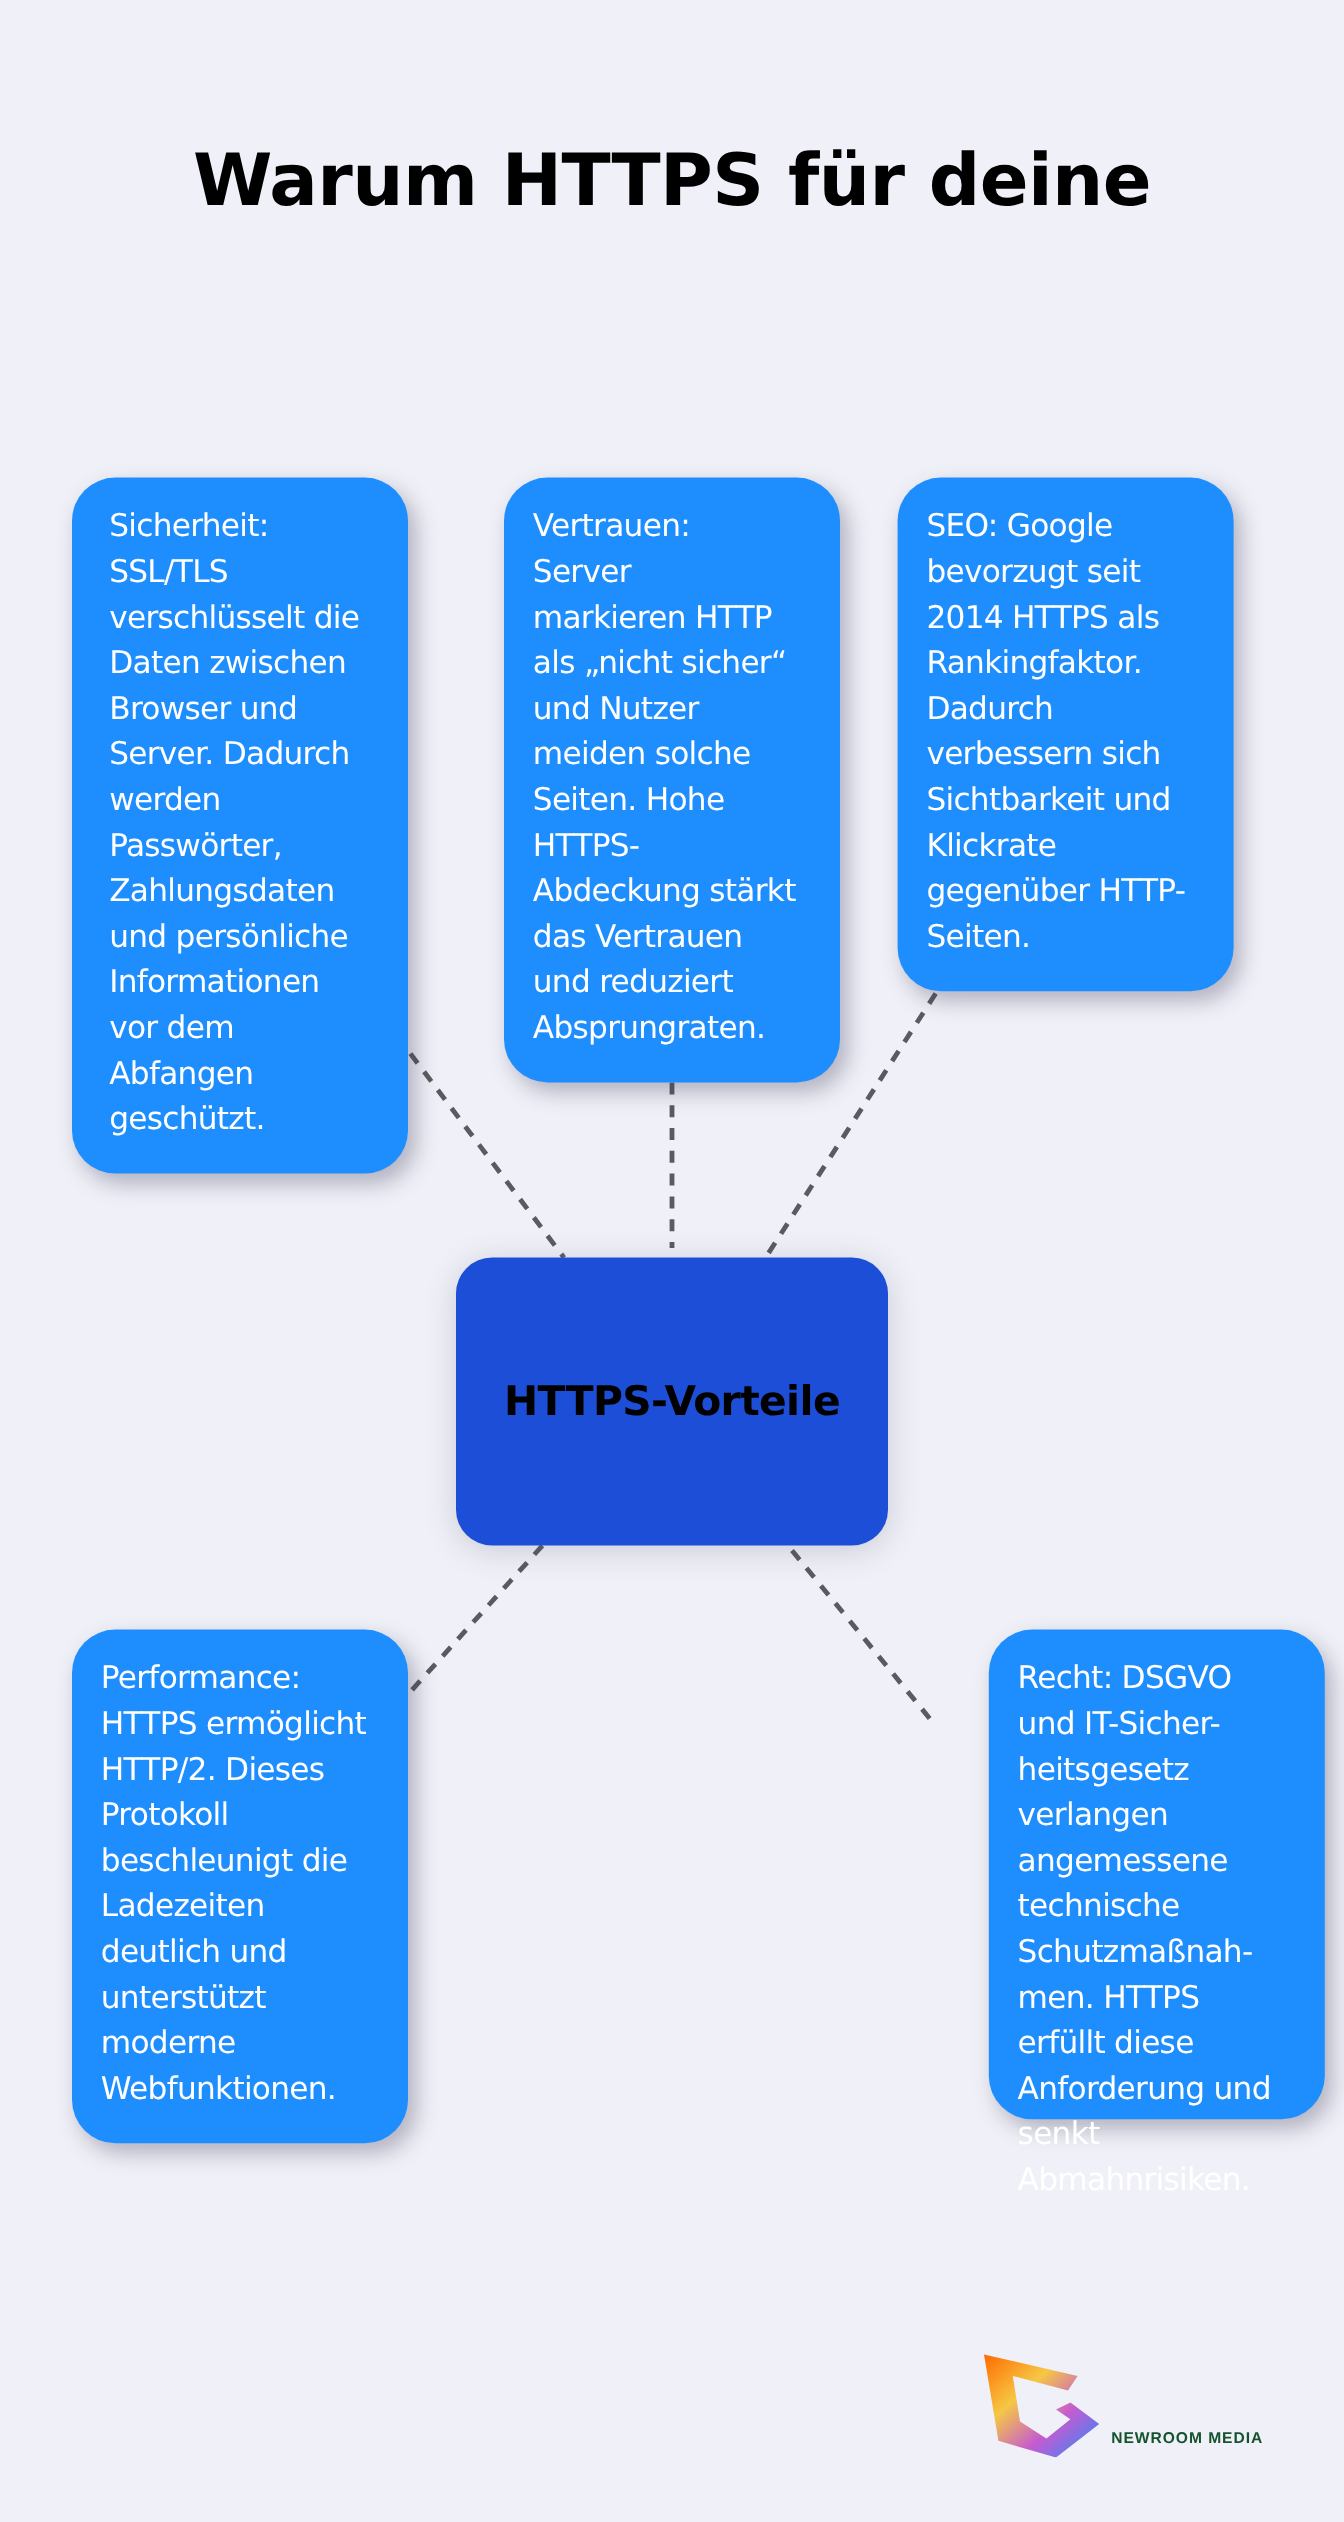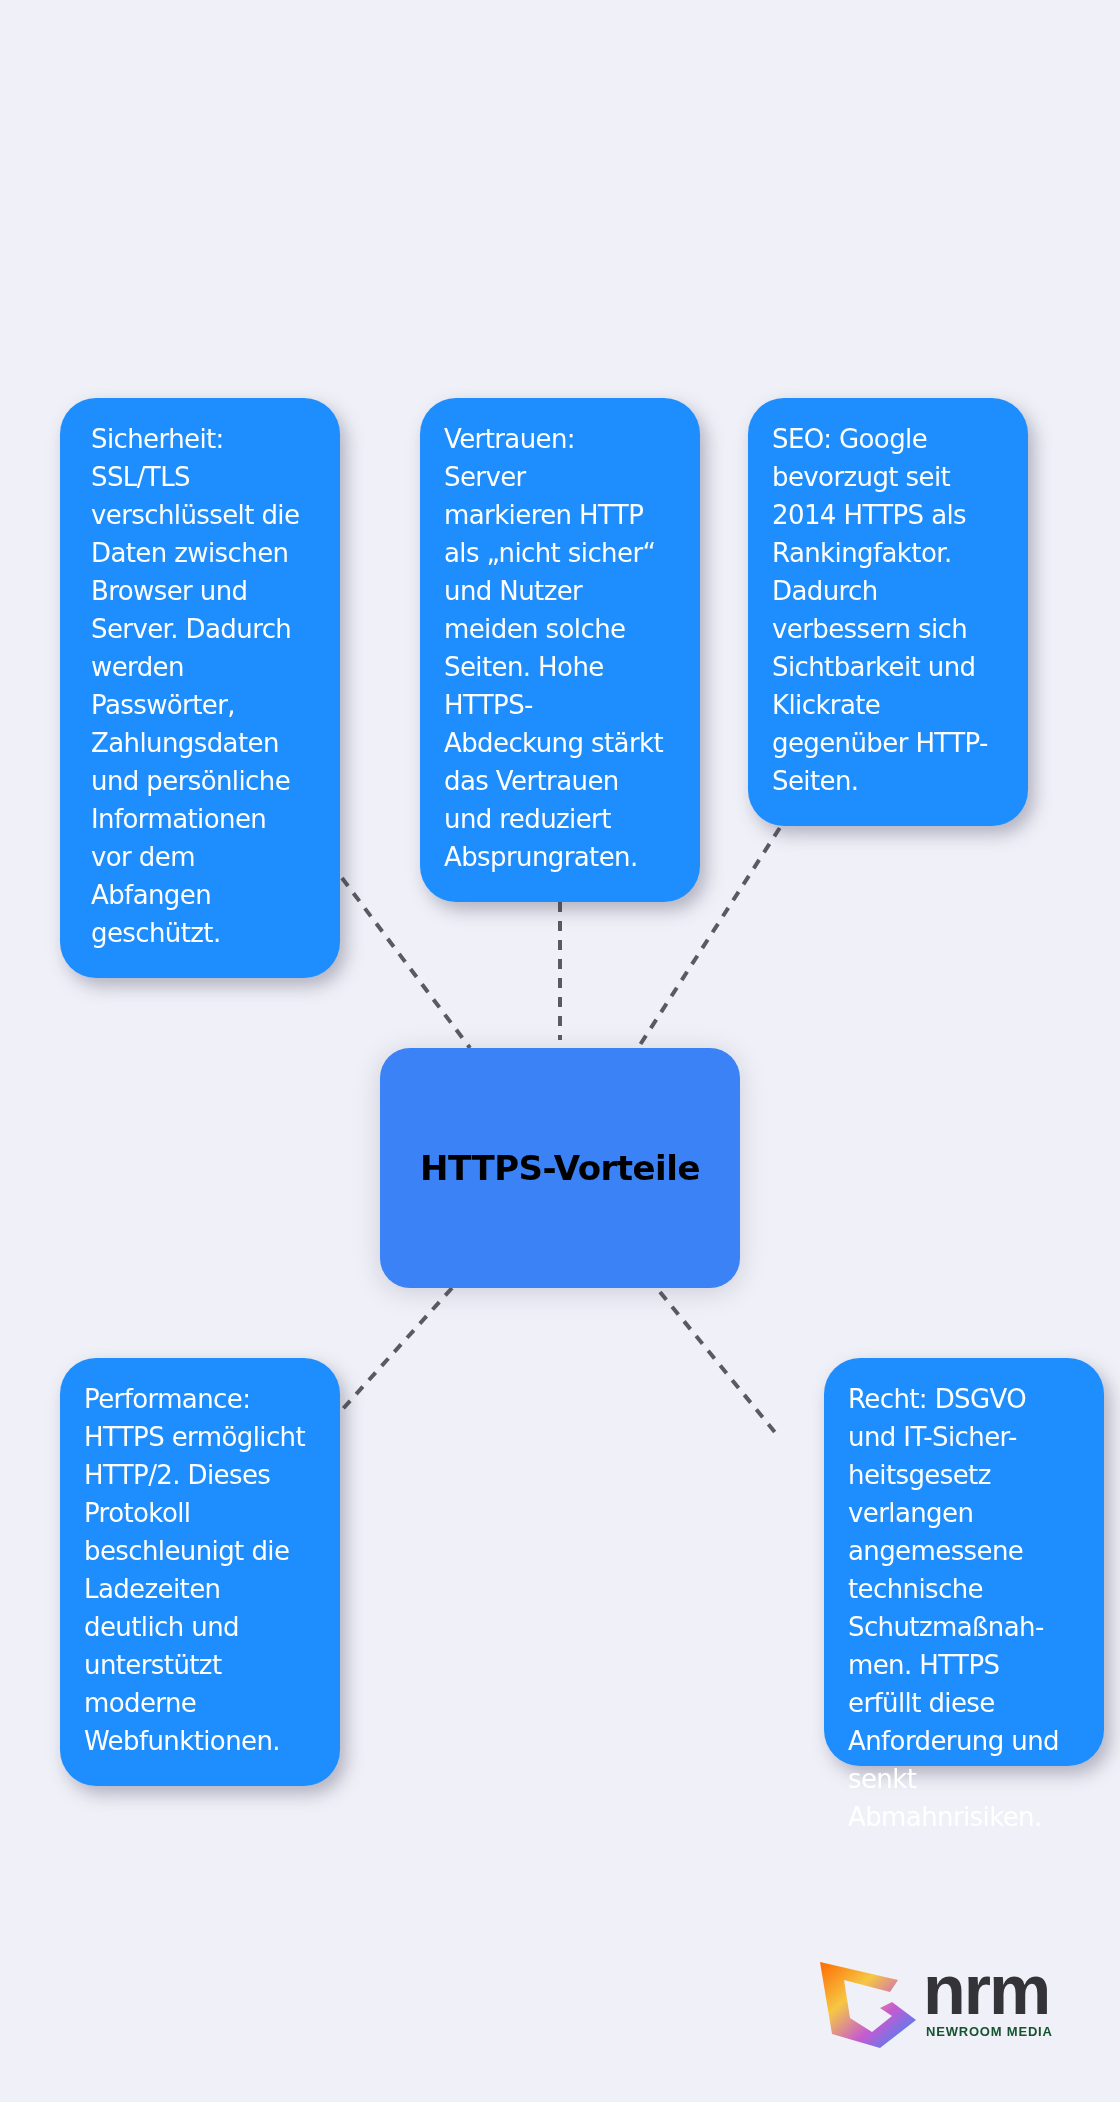--- a/index.html
+++ b/index.html
@@ -25,21 +25,21 @@
     box-shadow: 6px 8px 18px rgba(60,60,90,0.35);
     box-sizing: border-box;
     padding: 22px 18px 20px 24px;
     font-size: 26px; line-height: 38px;
     font-family: "DejaVu Sans", "Liberation Sans", sans-serif;
     letter-spacing: -0.6px;
     white-space: pre-line;
   }
   .center-node {
     position: absolute; left: 380px; top: 1048px; width: 360px; height: 240px;
-    background: #3b82f6;
+    background: #1d4ed8;
     border-radius: 30px;
     box-shadow: 0 4px 26px rgba(80,80,110,0.22);
     display: flex; align-items: center; justify-content: center;
     font-weight: bold; font-size: 34px; color: #000;
     letter-spacing: -0.5px;
   }
   .logo { position: absolute; left: 818px; top: 1958px; width: 250px; height: 90px; }
   .logo-word {
     position: absolute; left: 105px; top: -8px;
     font-family: "Liberation Sans", sans-serif;
@@ -48,20 +48,21 @@
   .logo-sub {
     position: absolute; left: 108px; top: 66px;
     font-family: "Liberation Sans", sans-serif;
     font-size: 13px; font-weight: bold; color: #14532d; letter-spacing: 0.8px;
   }
 </style>
 </head>
 <body>
 
 <div class="title">
+  <div>Warum HTTPS für deine</div>
 </div>
 
 <svg class="connectors" viewBox="0 0 1120 2102">
   <g stroke="#5a5a60" stroke-width="4" stroke-dasharray="10 9" fill="none">
     <line x1="342" y1="878" x2="470" y2="1048"></line>
     <line x1="560" y1="902" x2="560" y2="1040"></line>
     <line x1="790" y1="812" x2="638" y2="1048"></line>
     <line x1="452" y1="1288" x2="340" y2="1412"></line>
     <line x1="660" y1="1292" x2="778" y2="1436"></line>
   </g>
@@ -139,15 +140,14 @@
     <defs>
       <linearGradient id="lg1" x1="0" y1="0" x2="1" y2="1">
         <stop offset="0" stop-color="#ff6a00"></stop>
         <stop offset="0.35" stop-color="#f6c744"></stop>
         <stop offset="0.65" stop-color="#c65bd0"></stop>
         <stop offset="1" stop-color="#1e8eff"></stop>
       </linearGradient>
     </defs>
     <path d="M2 4 L80 22 L72 34 L26 22 L32 60 L54 74 L74 58 L62 50 L74 44 L98 62 L62 90 L14 76 Z" fill="url(#lg1)"></path>
   </svg>
-  <div class="logo-word">nrm</div>
   <div class="logo-sub">NEWROOM MEDIA</div>
 </div>
 
 </body></html>

